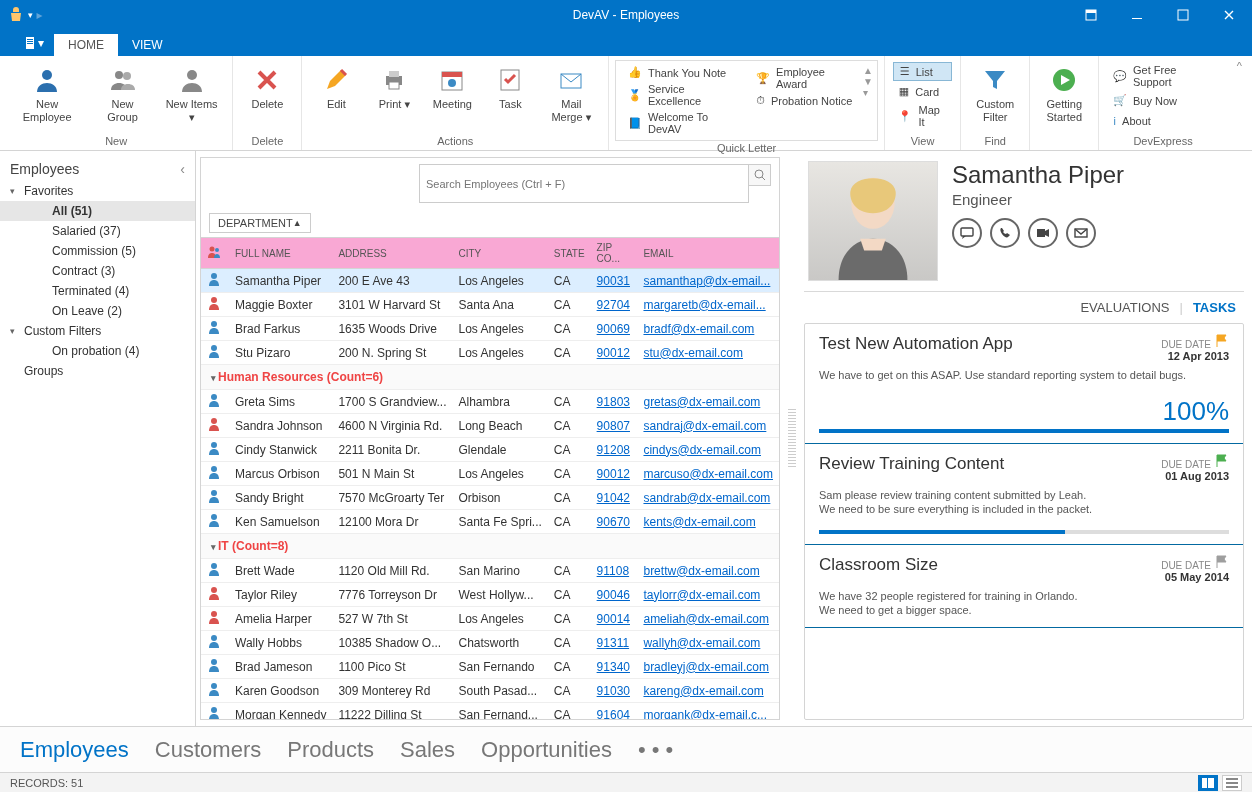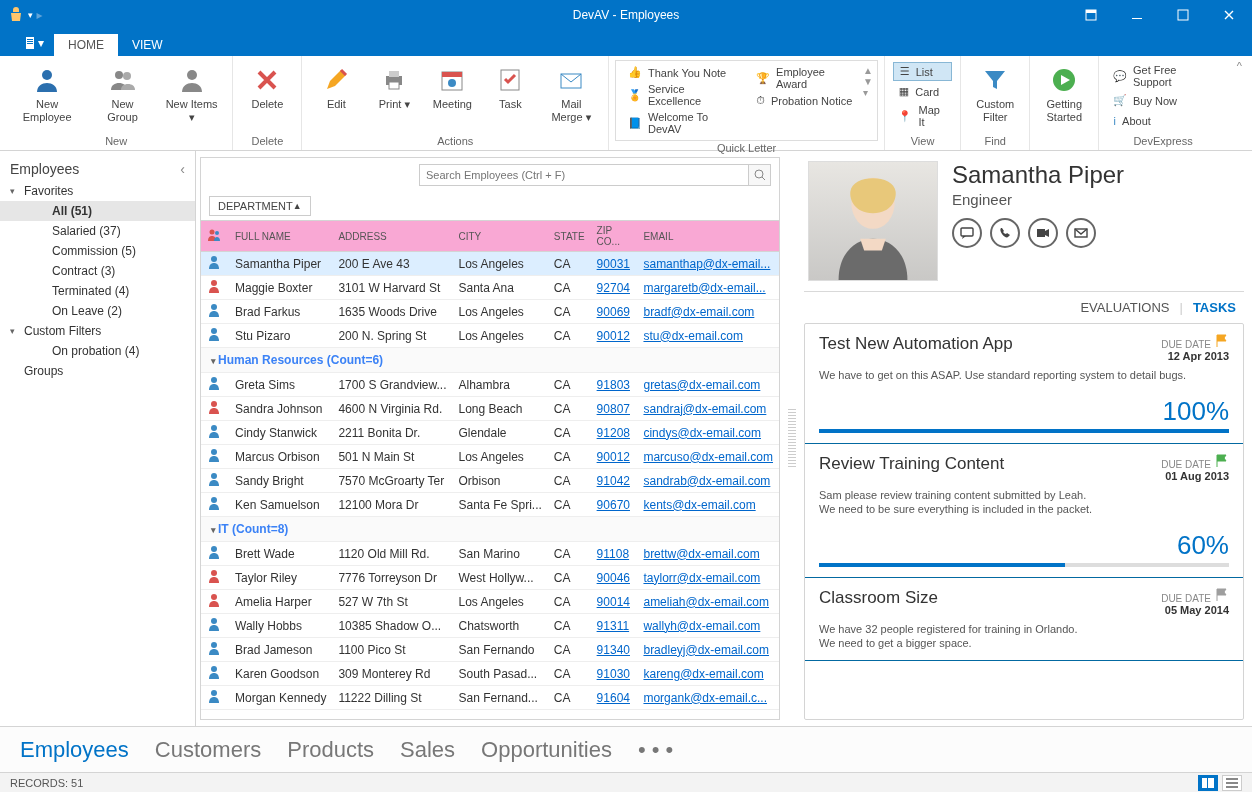--- a/index.html
+++ b/index.html
@@ -29,30 +29,30 @@
 .sidebar { width:196px; border-right:1px solid #d4d4d4; padding:6px 0; background:#fff; overflow:hidden;}
 .sidebar-hdr { display:flex; align-items:center; justify-content:space-between; padding:4px 10px; font-size:14px; color:#444;}
 .tree { font-size:12px; color:#333;}
 .tree .node { padding:3px 10px 3px 24px; cursor:pointer; display:flex; align-items:center; gap:4px;}
 .tree .node.exp::before { content:"▾"; position:absolute; margin-left:-14px; font-size:9px; color:#666;}
 .tree .child { padding:3px 10px 3px 52px; cursor:pointer;}
 .tree .child.sel { background:#e6e6e6; font-weight:600;}
 .main { flex:1; display:flex; gap:8px; padding:6px 8px 6px 4px; overflow:hidden;}
 .grid-panel { flex:1; border:1px solid #d4d4d4; display:flex; flex-direction:column; overflow:hidden;}
 .search-row { display:flex; justify-content:flex-end; padding:6px 8px; gap:0;}
-.search-row input { width:330px; height:22px; border:1px solid #ccc; padding:3px 6px; font-size:11px; color:#333;}
+.search-row input { width:330px; height:39px; border:1px solid #ccc; padding:3px 6px; font-size:11px; color:#333;}
 .search-row .sbtn { width:22px; height:22px; border:1px solid #ccc; border-left:none; background:#f7f7f7; display:flex; align-items:center; justify-content:center; cursor:pointer;}
 .groupby { padding:4px 8px;}
 .groupby .chip { display:inline-flex; align-items:center; border:1px solid #ccc; background:#fff; padding:3px 8px; font-size:11px; color:#444;}
 .grid { flex:1; overflow:auto; font-size:12px;}
 .grid table { width:100%; border-collapse:collapse;}
 .grid th { background:#f9a8d4; border-bottom:1px solid #d4d4d4; border-top:1px solid #d4d4d4; text-align:left; padding:4px 6px; font-weight:400; color:#555; font-size:10px;}
 .grid th:first-child { width:28px;}
 .grid td { border-bottom:1px solid #eee; padding:3px 6px; white-space:nowrap; overflow:hidden; text-overflow:ellipsis; color:#333;}
-.grid tr.grp td { background:#fafafa; font-weight:600; color:#3b82f6; padding:5px 10px;}
+.grid tr.grp td { background:#fafafa; font-weight:600; color:#ef4444; padding:5px 10px;}
 .grid tr.grp td::before { content:"▾ "; font-size:9px; color:#666;}
 .grid tr.sel td { background:#dceeff;}
 .grid a { color:#0066cc; text-decoration:underline;}
 .person-ico { width:14px; height:14px; display:inline-block;}
 .detail { width:440px; display:flex; flex-direction:column; gap:6px; overflow:hidden;}
 .card { display:flex; gap:14px; padding:4px 4px 10px 4px; border-bottom:1px solid #d9d9d9;}
 .avatar { width:130px; height:120px; background:linear-gradient(#e8e6e2,#c9c8c6); border:1px solid #ddd; position:relative; overflow:hidden;}
 .avatar svg { width:100%; height:100%;}
 .card-info { flex:1;}
 .card-info .name { font-size:24px; font-weight:300; color:#333;}
@@ -673,21 +673,20 @@
   </div>
           <div class="task">
     <div class="task-hdr">
       <div class="task-title">Review Training Content</div>
       <div class="task-due">DUE DATE<span class="flag"><svg width="14" height="14" viewBox="0 0 14 14">
                     <path d="M2 1v12M2 1h9l-2 3 2 3H2" fill="#4caf50" stroke="#4caf50"></path>
                   </svg></span><br><span class="dd">01 Aug 2013</span></div>
     </div>
     <div class="task-desc">Sam please review training content submitted by Leah.<br>We need to be sure everything is included in the packet.</div>
     <div class="task-prog">
-              <div class="pct">60%</div>
               <div class="bar">
                 <div class="fill" style="width:60%"></div>
               </div>
             </div>
   </div>
           <div class="task">
     <div class="task-hdr">
       <div class="task-title">Classroom Size</div>
       <div class="task-due">DUE DATE<span class="flag"><svg width="14" height="14" viewBox="0 0 14 14">
                     <path d="M2 1v12M2 1h9l-2 3 2 3H2" fill="#9e9e9e" stroke="#9e9e9e"></path>

